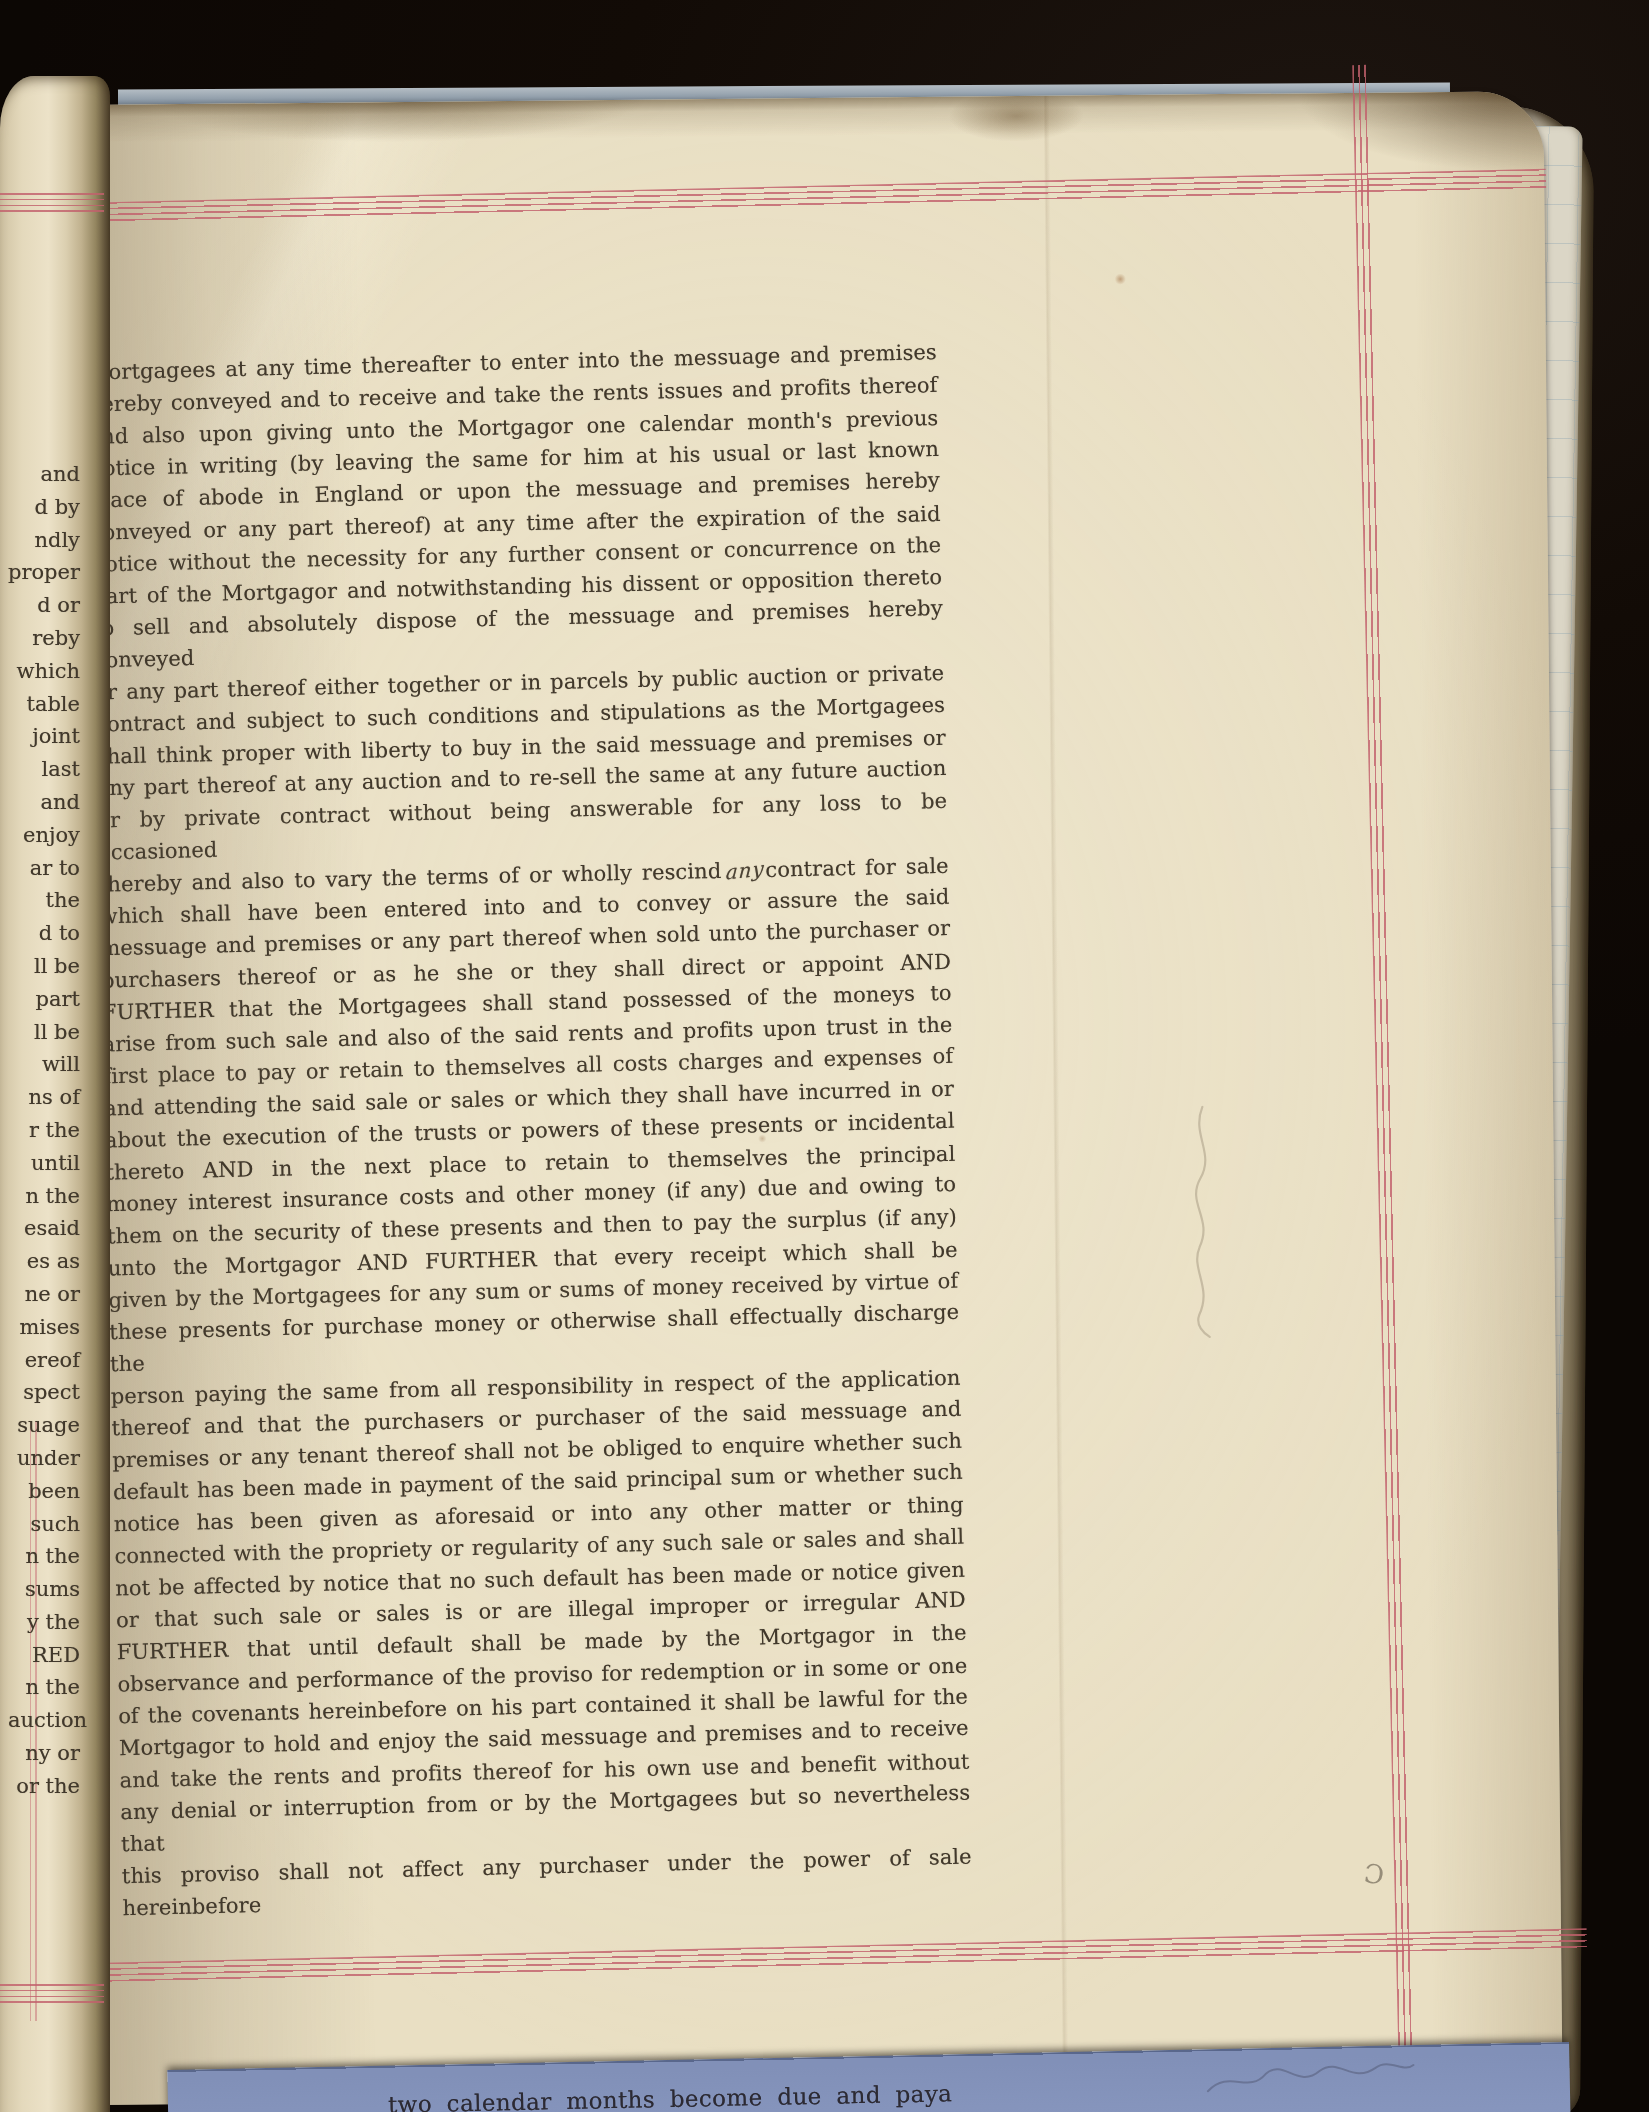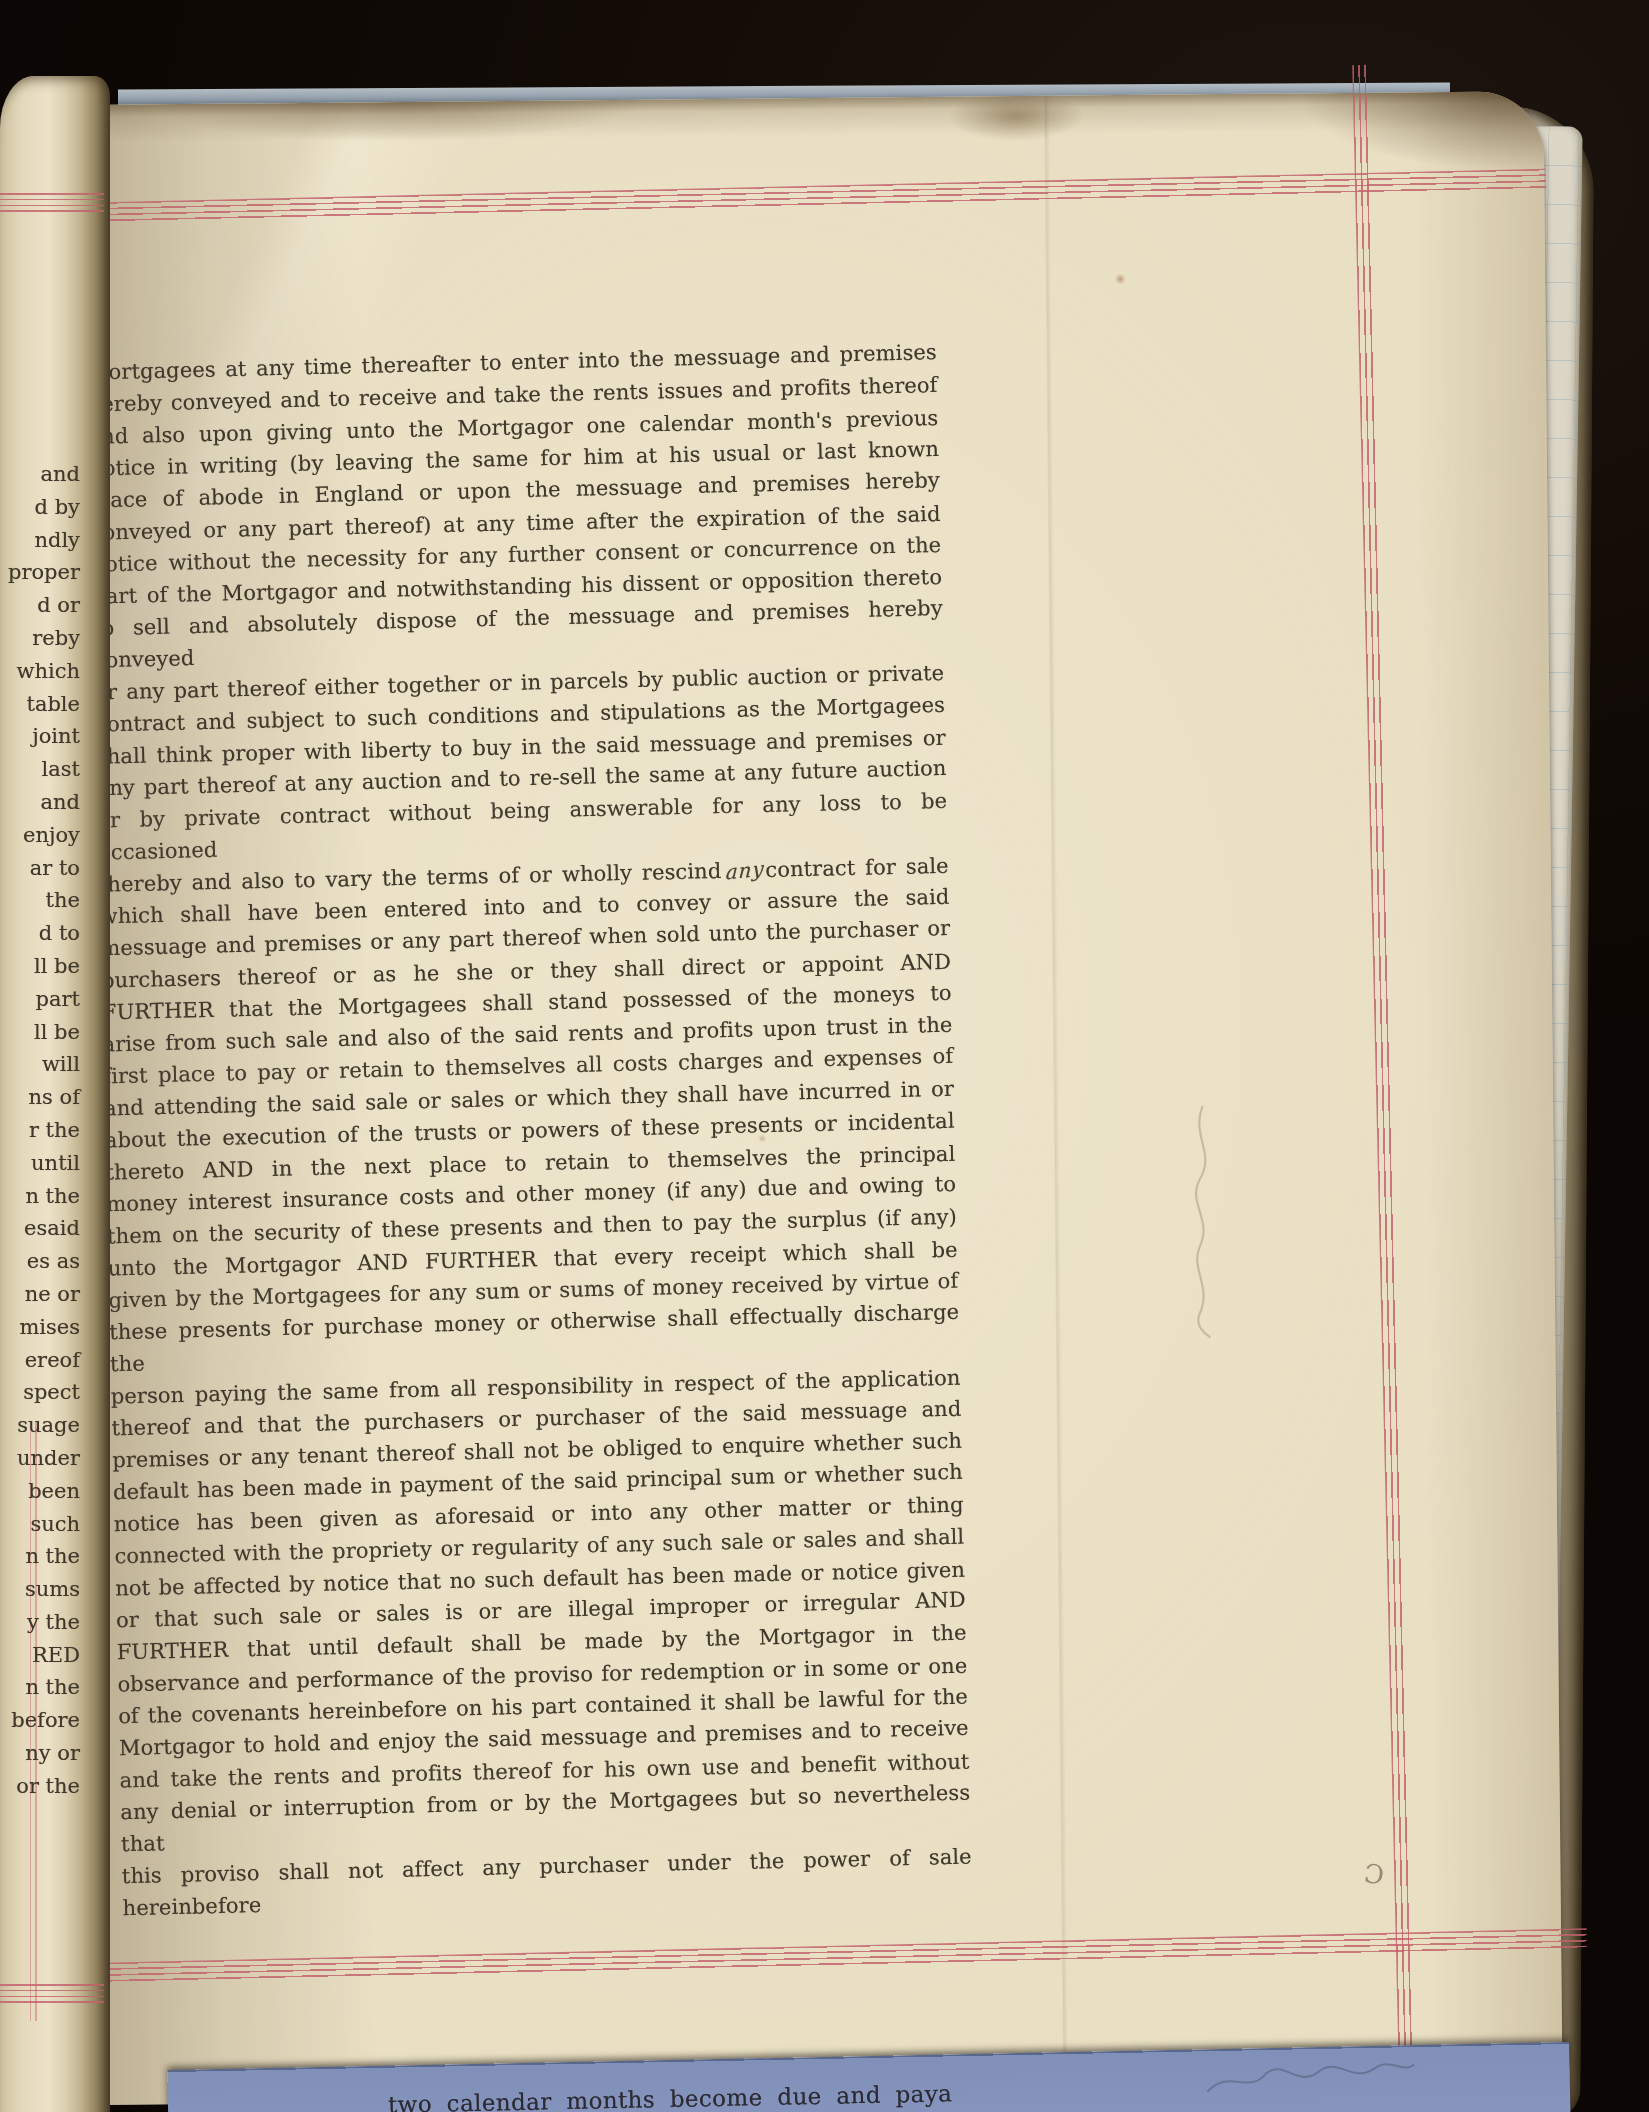--- a/index.html
+++ b/index.html
@@ -208,19 +208,19 @@
         <div class="frag">spect</div>
         <div class="frag">suage</div>
         <div class="frag">under</div>
         <div class="frag">been</div>
         <div class="frag">such</div>
         <div class="frag">n the</div>
         <div class="frag">sums</div>
         <div class="frag">y the</div>
         <div class="frag">RED</div>
         <div class="frag">n the</div>
-        <div class="frag">before</div>
+        <div class="frag">auction</div>
         <div class="frag">ny or</div>
         <div class="frag">or the</div>
       </div>
   </div>
 
 </div>
 
 </body></html>

